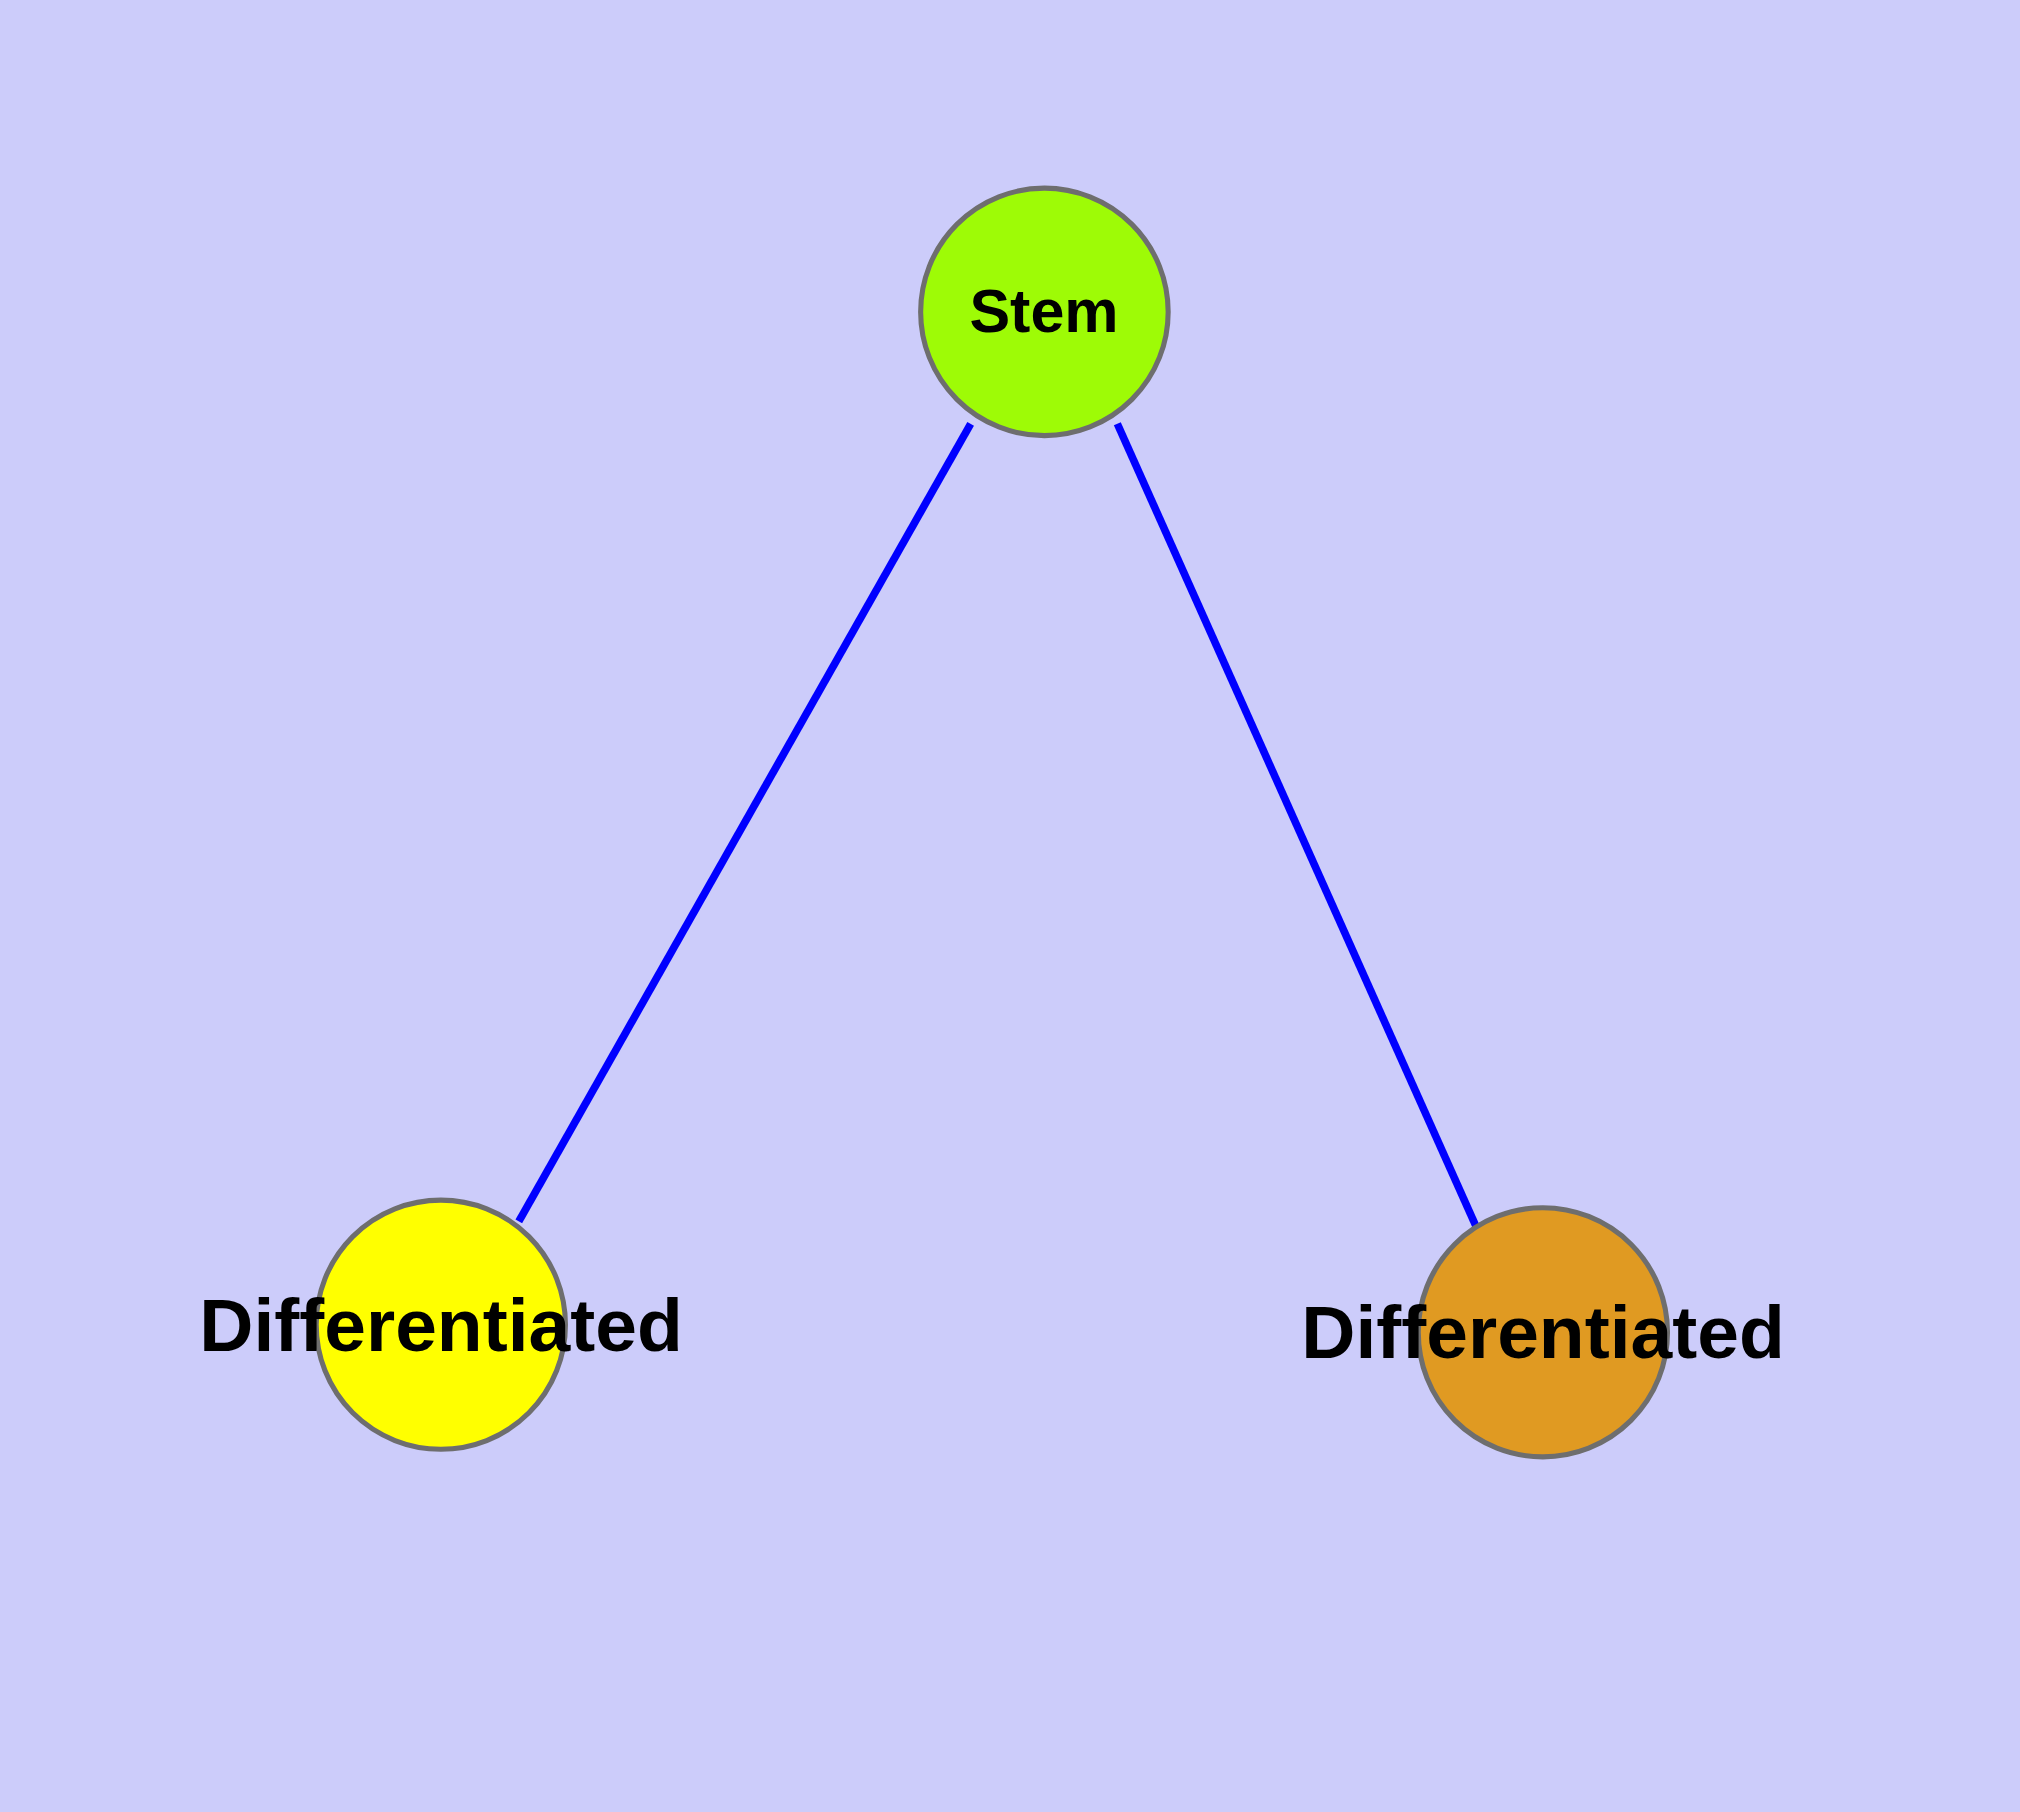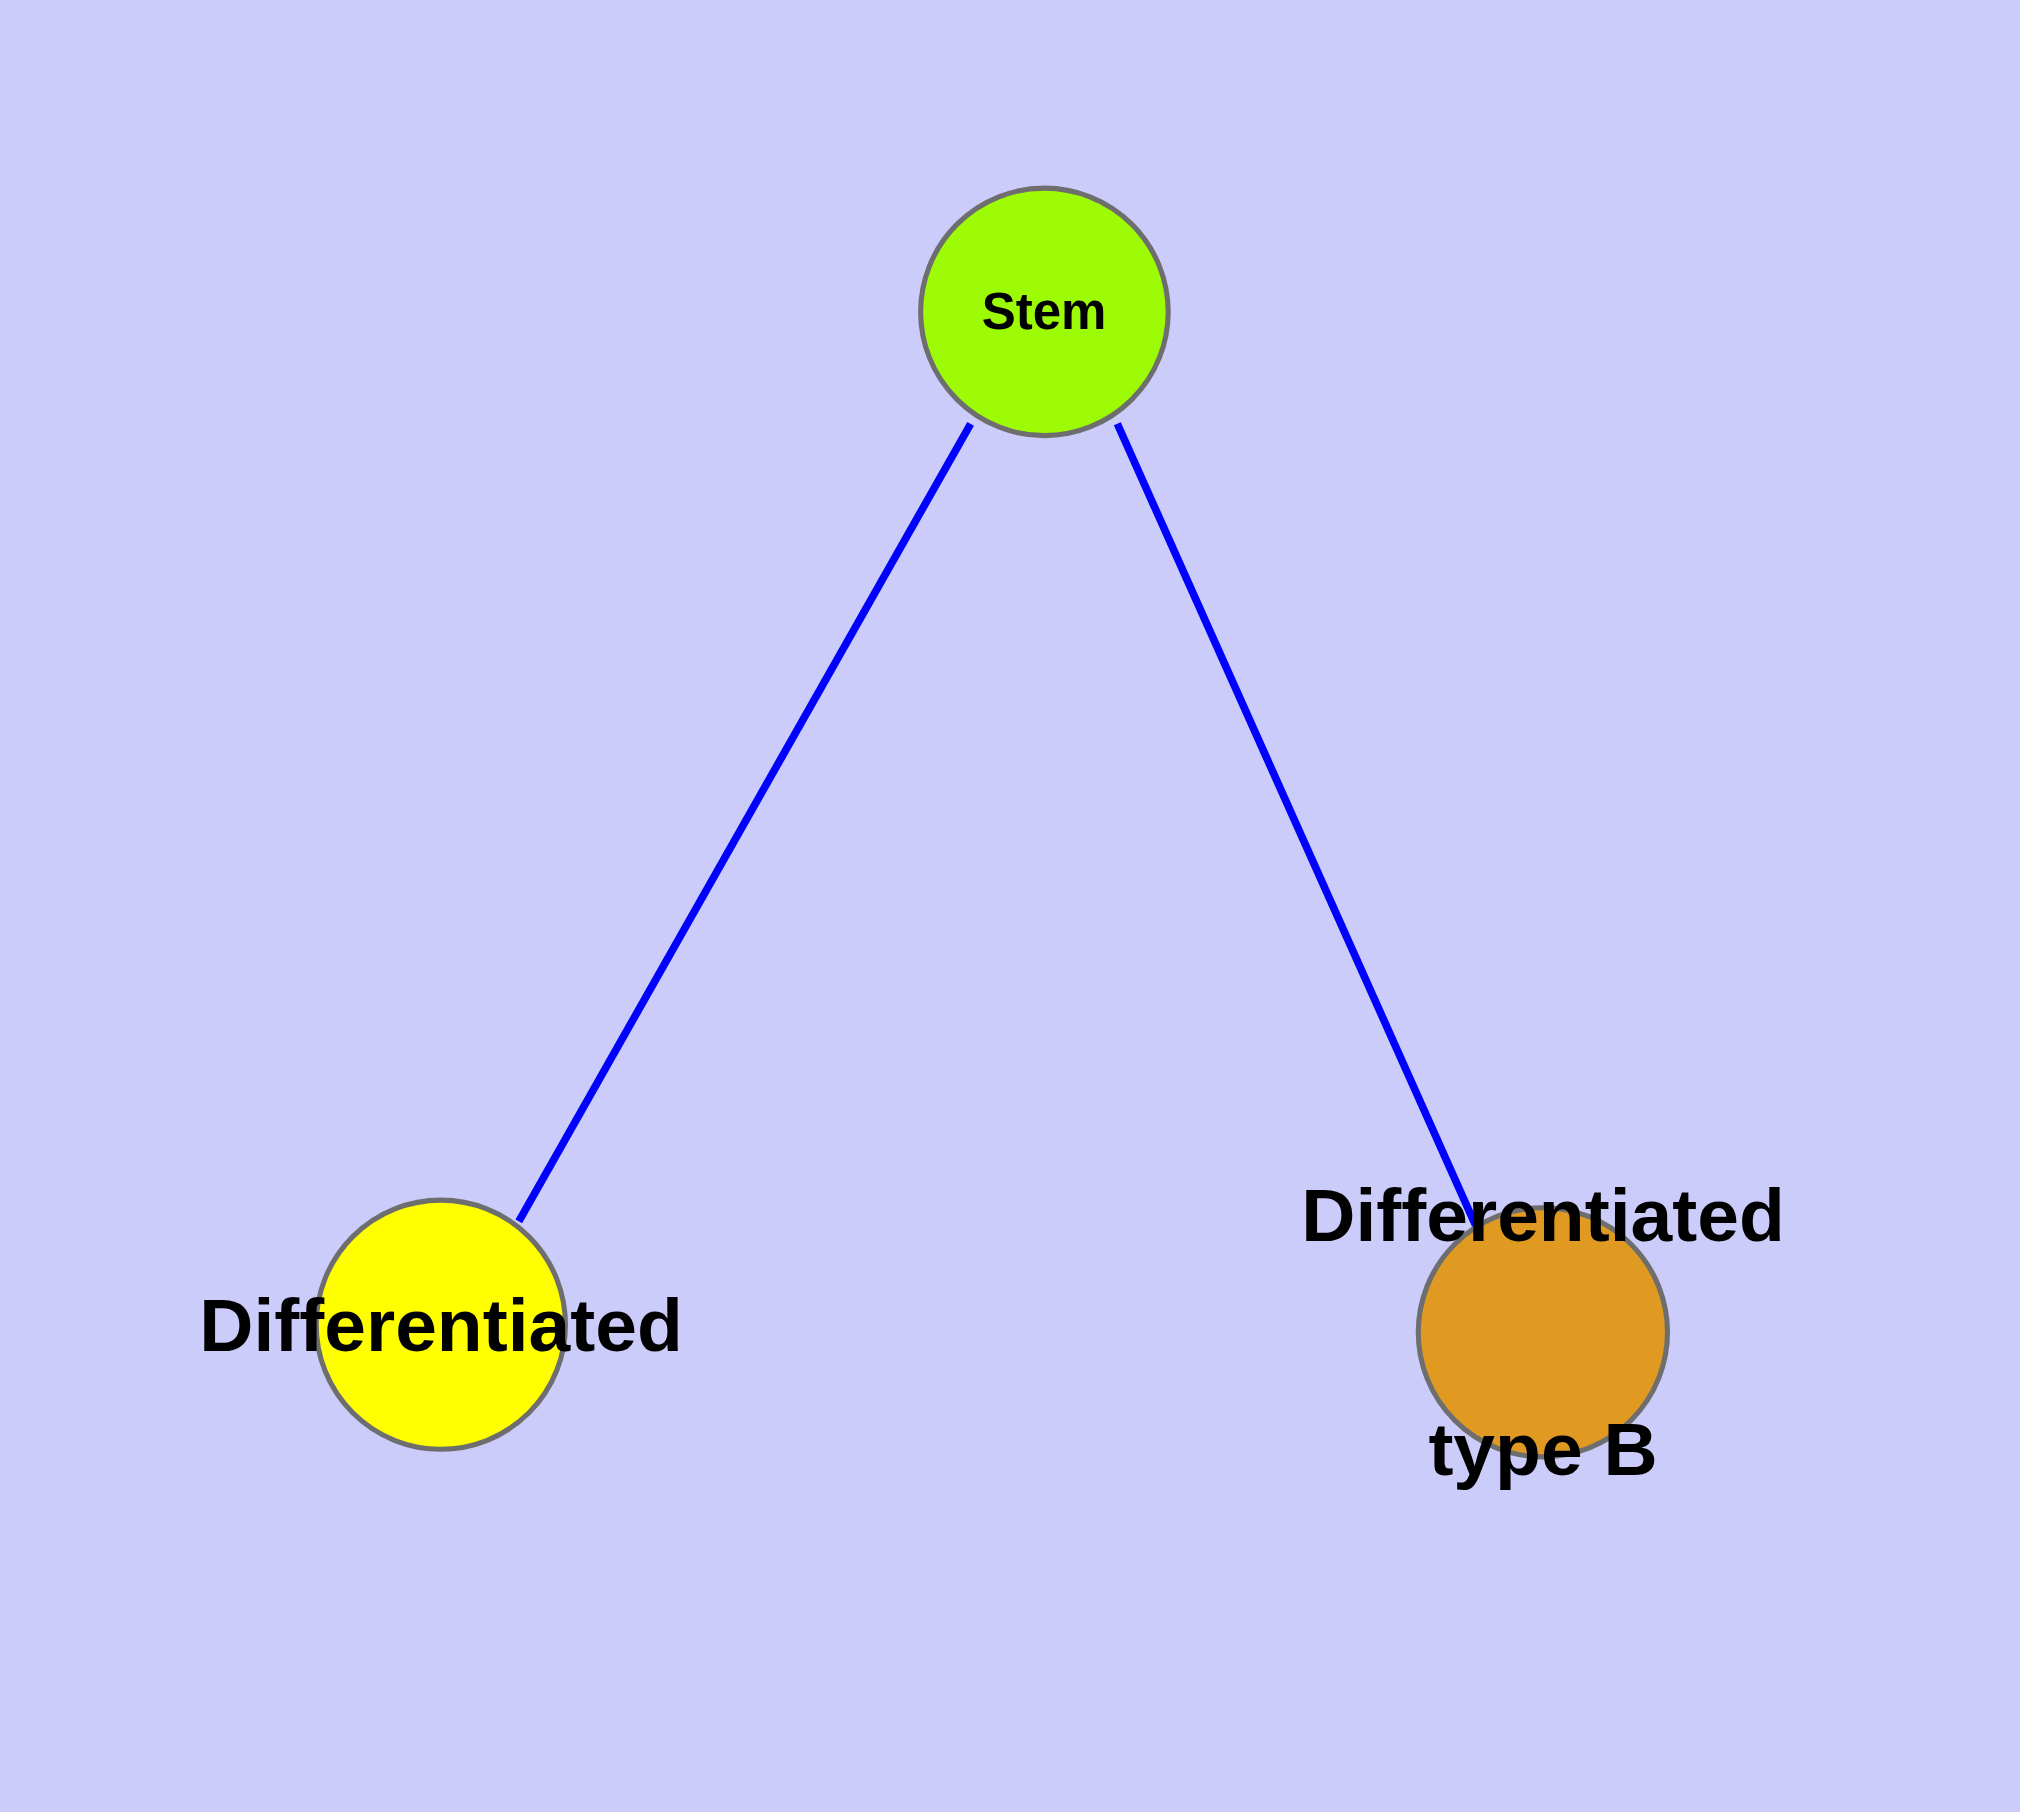--- a/index.html
+++ b/index.html
@@ -28,21 +28,21 @@
     position: absolute;
     text-align: center;
     font-weight: bold;
     color: #000000;
     line-height: 1.04;
     white-space: pre;
     pointer-events: none;
     -webkit-font-smoothing: antialiased;
   }
   #label-stem {
-    font-size: 51px;
+    font-size: 61px;
     left: 1044px;
     top: 312px;
     transform: translate(-50%, -50%);
   }
   #label-diff-a {
     font-size: 75px;
     left: 441px;
     top: 1325px;
     transform: translate(-50%, -50%);
   }
@@ -78,17 +78,16 @@
   <div class="node-label" id="label-stem" style="left: 1044px; top: 312px;">
     <span class="label-line">Stem</span>
   </div>
 
   <div class="node-label" id="label-diff-a" style="left: 441px; top: 1325px;">
     <span class="label-line">Differentiated</span>
   </div>
 
   <div class="node-label" id="label-diff-b" style="left: 1543px; top: 1332px;">
     <span class="label-line">Differentiated</span>
-    <span class="label-line">type B</span>
   </div>
 
 </div>
 
 
 </body></html>

